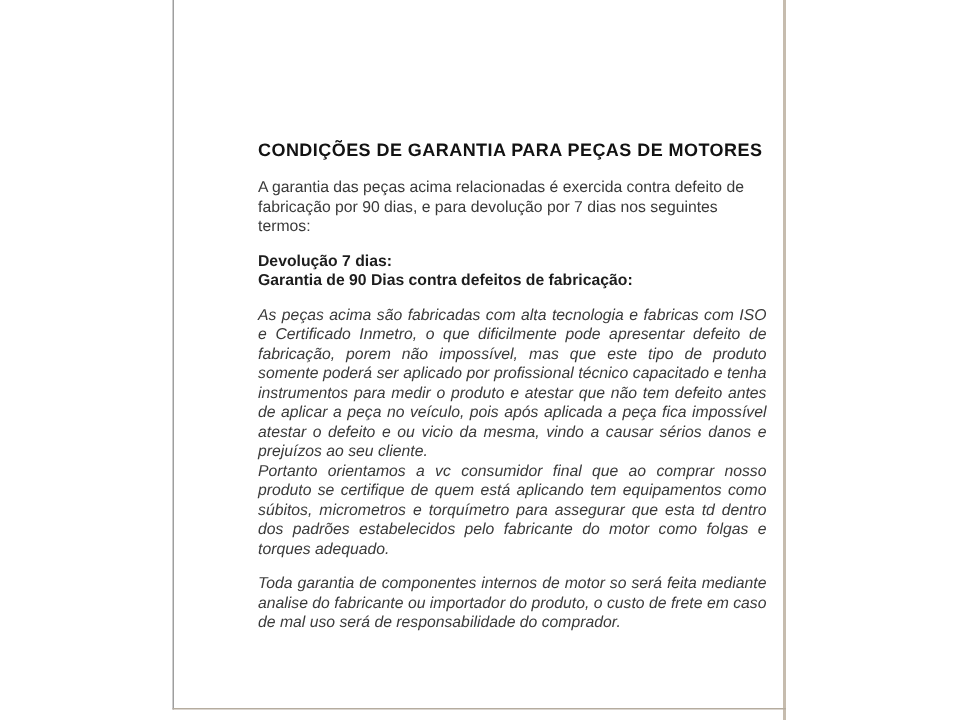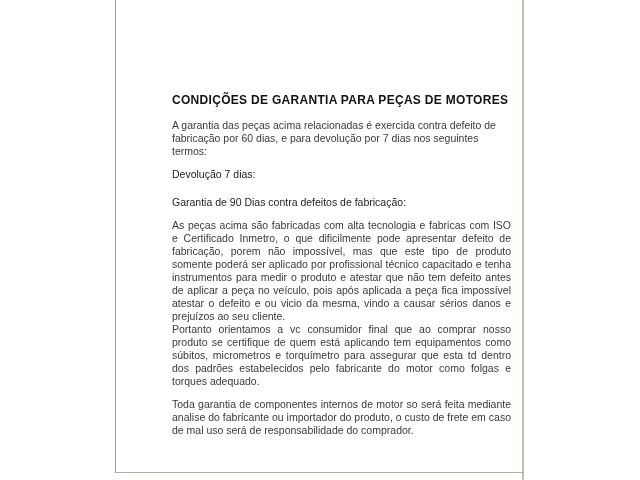--- a/index.html
+++ b/index.html
@@ -40,43 +40,43 @@
   }
   .doc-title {
     font-size: 12px;
     font-weight: bold;
     color: #121212;
     letter-spacing: 0.3px;
     margin-bottom: 12px;
     white-space: nowrap;
   }
   .para { margin-bottom: 10px; }
-  .para.justified { text-align: justify; }
+  .para.justified { text-align: justify; font-style: italic; }
   .para.no-gap { margin-bottom: 0; }
   .sub-heading {
-    font-weight: normal;
+    font-weight: bold;
     color: #1d1d1d;
   }
-  .sub-heading.spaced { margin-bottom: 10px; margin-top: 15px; }
+  .sub-heading.spaced { margin-bottom: 10px; margin-top: 0; }
 </style>
 </head>
 <body>
 
 <div class="screen">
 
   <div class="vline-left"></div>
   <div class="vline-right"></div>
   <div class="hline-bottom"></div>
 
   <div class="content">
 
     <div class="doc-title">CONDIÇÕES DE GARANTIA PARA PEÇAS DE MOTORES</div>
 
 
-    <p class="para">A garantia das peças acima relacionadas é exercida contra defeito de fabricação por 60 dias, e para devolução por 7 dias nos seguintes termos:</p>
+    <p class="para">A garantia das peças acima relacionadas é exercida contra defeito de fabricação por 90 dias, e para devolução por 7 dias nos seguintes termos:</p>
 
     <div class="sub-heading">Devolução 7 dias:</div>
 
 
     <div class="sub-heading spaced">Garantia de 90 Dias contra defeitos de fabricação:</div>
 
     <p class="para justified no-gap">As peças acima são fabricadas com alta tecnologia e fabricas com ISO e Certificado Inmetro, o que dificilmente pode apresentar defeito de fabricação, porem não impossível, mas que este tipo de produto somente poderá ser aplicado por profissional técnico capacitado e tenha instrumentos para medir o produto e atestar que não tem defeito antes de aplicar a peça no veículo, pois após aplicada a peça fica impossível atestar o defeito e ou vicio da mesma, vindo a causar sérios danos e prejuízos ao seu cliente.</p>
 
     <p class="para justified">Portanto orientamos a vc consumidor final que ao comprar nosso produto se certifique de quem está aplicando tem equipamentos como súbitos, micrometros e torquímetro para assegurar que esta td dentro dos padrões estabelecidos pelo fabricante do motor como folgas e torques adequado.</p>
 

